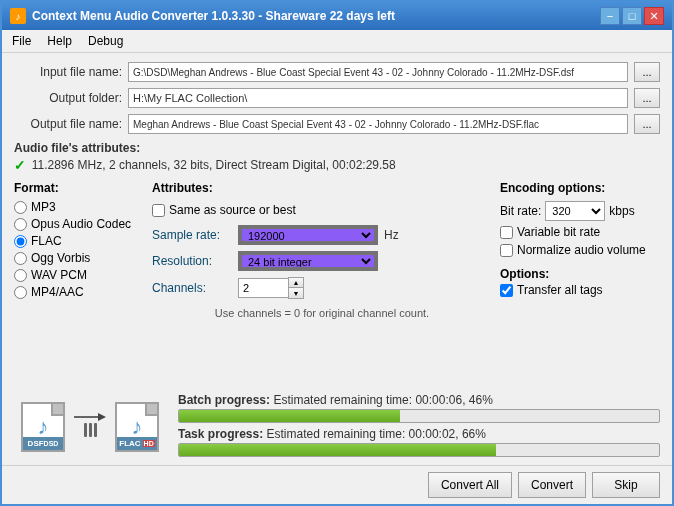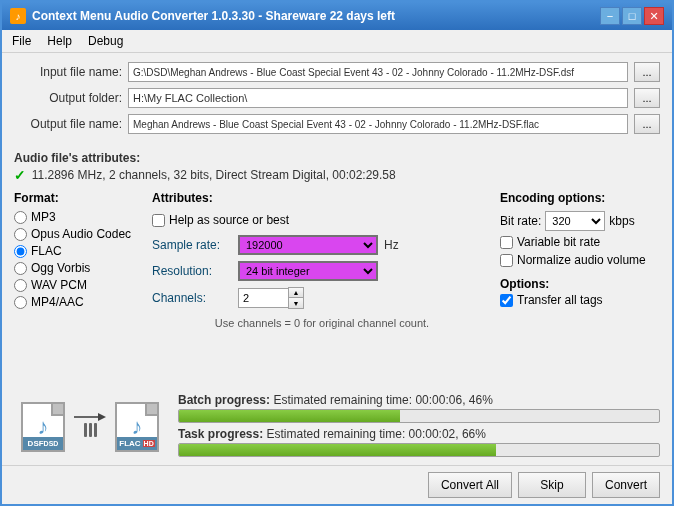--- a/index.html
+++ b/index.html
@@ -113,21 +113,21 @@
       height: 20px;
       border: 1px solid #a0a0a0;
       background: linear-gradient(to bottom, #f8f8f8, #e0e0e0);
       cursor: pointer;
       font-size: 11px;
       display: flex;
       align-items: center;
       justify-content: center;
     }
     .audio-attrs {
-      margin-top: 12px;
+      margin-top: 2px;
     }
     .audio-attrs-title {
       font-weight: bold;
       font-size: 12px;
       color: #333;
       margin-bottom: 2px;
     }
     .audio-attrs-value {
       display: flex;
       align-items: center;
@@ -180,22 +180,22 @@
       align-items: center;
       gap: 6px;
     }
     .attr-label {
       font-size: 12px;
       color: #0c4a6e;
       min-width: 80px;
     }
     .attr-select {
       height: 20px;
-      border: 2px solid #737373;
-      background: #d946ef;
+      border: 4px solid #737373;
+      background: #8b5cf6;
       font-size: 11px;
       padding: 0 2px;
       min-width: 140px;
     }
     .attr-unit {
       font-size: 12px;
       color: #333;
     }
     .spinbox {
       display: flex;
@@ -444,21 +444,21 @@
         <label class="radio-row">
           <input type="radio" name="format" class="radio-input" style="">
           <span>MP4/AAC</span>
         </label>
       </div>
 
       <div class="attributes-panel">
         <div class="panel-title">Attributes:</div>
         <div class="checkbox-inline">
           <input type="checkbox" style="">
-          <span>Help as source or best</span>
+          <span>Same as source or best</span>
         </div>
         <div class="attr-row">
           <span class="attr-label">Sample rate:</span>
           <select class="attr-select">
             <option>192000</option>
             <option>96000</option>
             <option>48000</option>
             <option>44100</option>
           </select>
           <span class="attr-unit">Hz</span>
@@ -569,16 +569,16 @@
             <div class="progress-bar" style="width:66%;"></div>
           </div>
         </div>
       </div>
     </div>
 
   </div>
 
   <div class="button-row">
     <button class="action-btn">Convert All</button>
+    <button class="action-btn">Convert</button>
     <button class="action-btn">Skip</button>
-    <button class="action-btn">Convert</button>
   </div>
 </div>
 
 </body></html>

